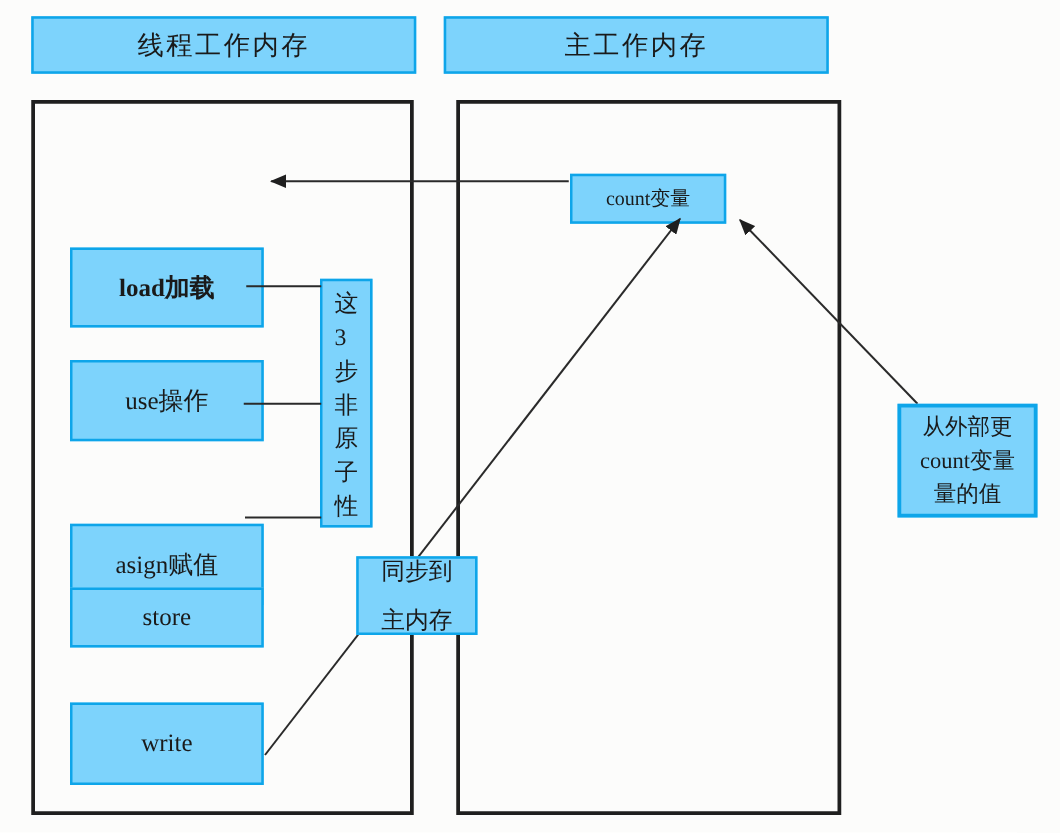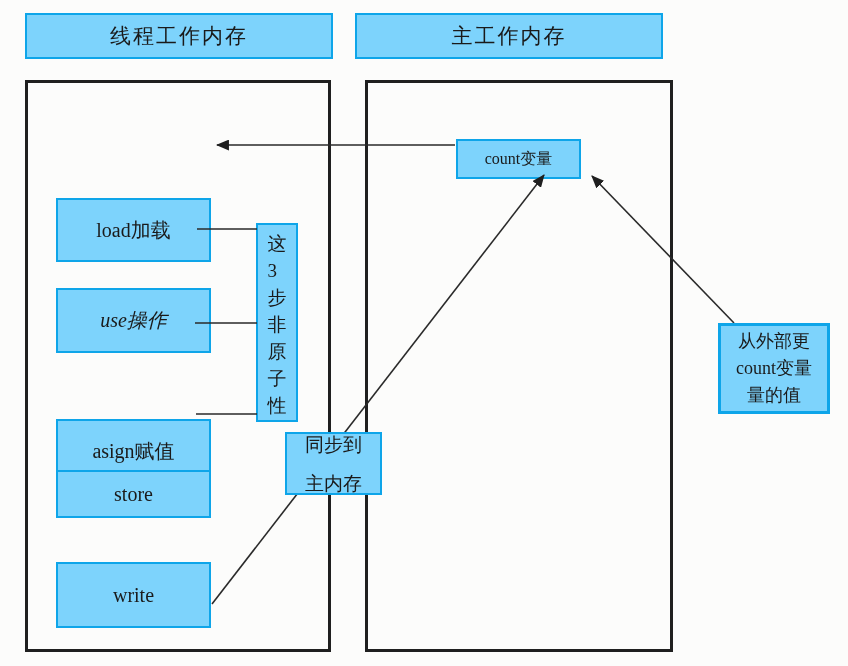--- a/index.html
+++ b/index.html
@@ -44,41 +44,41 @@
     width: 155px;
     height: 65px;
     font-size: 20px;
     z-index: 2;
   }
   .t-left  { left: 25px;  top: 13px; width: 308px; height: 46px; }
   .t-right { left: 355px; top: 13px; width: 308px; height: 46px; }
   .p-left  { left: 25px;  top: 80px; width: 306px; height: 572px; }
   .p-right { left: 365px; top: 80px; width: 308px; height: 572px; }
   .b-read  { top: 107px; }
-  .b-load  { top: 198px; height: 64px; }
-  .b-use   { top: 288px; font-style: italic; }
+  .b-load  { top: 198px; height: 64px; font-weight: bold; }
+  .b-use   { top: 288px; }
   .b-asign { top: 379px; margin-top: 40px; }
   .b-store { top: 470px; height: 48px; }
   .b-write { top: 562px; height: 66px; }
   .b-count {
     left: 456px; top: 139px; width: 125px; height: 40px;
     font-size: 16px;
     border-width: 2.5px;
     z-index: 2;
   }
   .b-vert {
     left: 256px; top: 223px; width: 42px; height: 199px;
     font-size: 19px;
     z-index: 2;
     align-items: flex-start;
     padding-top: 5px;
   }
   .b-vert div { line-height: 27px; }
   .b-sync {
-    left: 285px; top: 432px; width: 97px; height: 63px;
+    left: 285px; top: 445px; width: 97px; height: 63px;
     font-size: 19px;
     line-height: 27px;
     z-index: 4;
     flex-direction: column;
     gap: 12px;
   }
   .b-ext {
     left: 718px; top: 323px; width: 112px; height: 91px;
     font-size: 18px;
     line-height: 27px;

